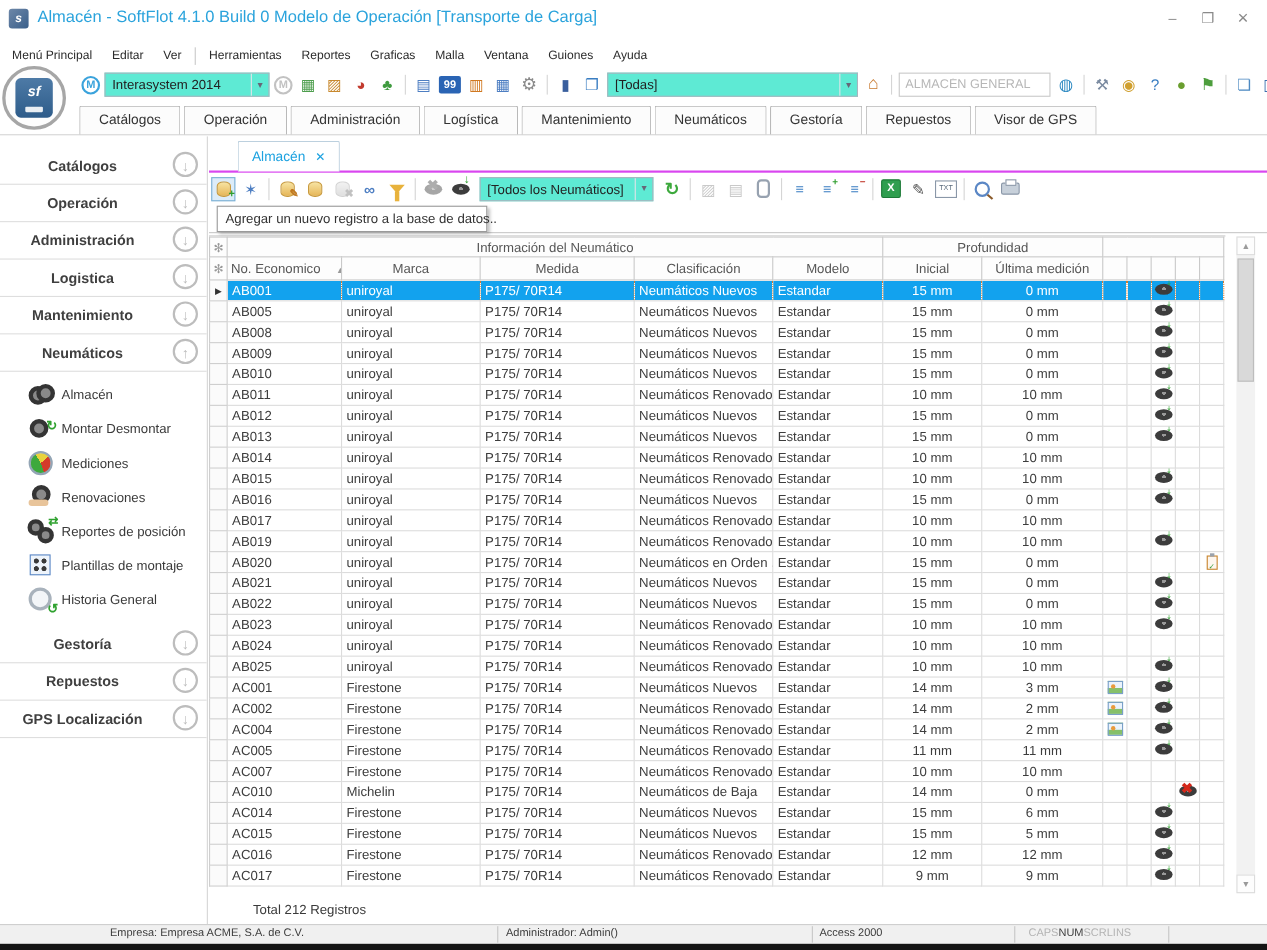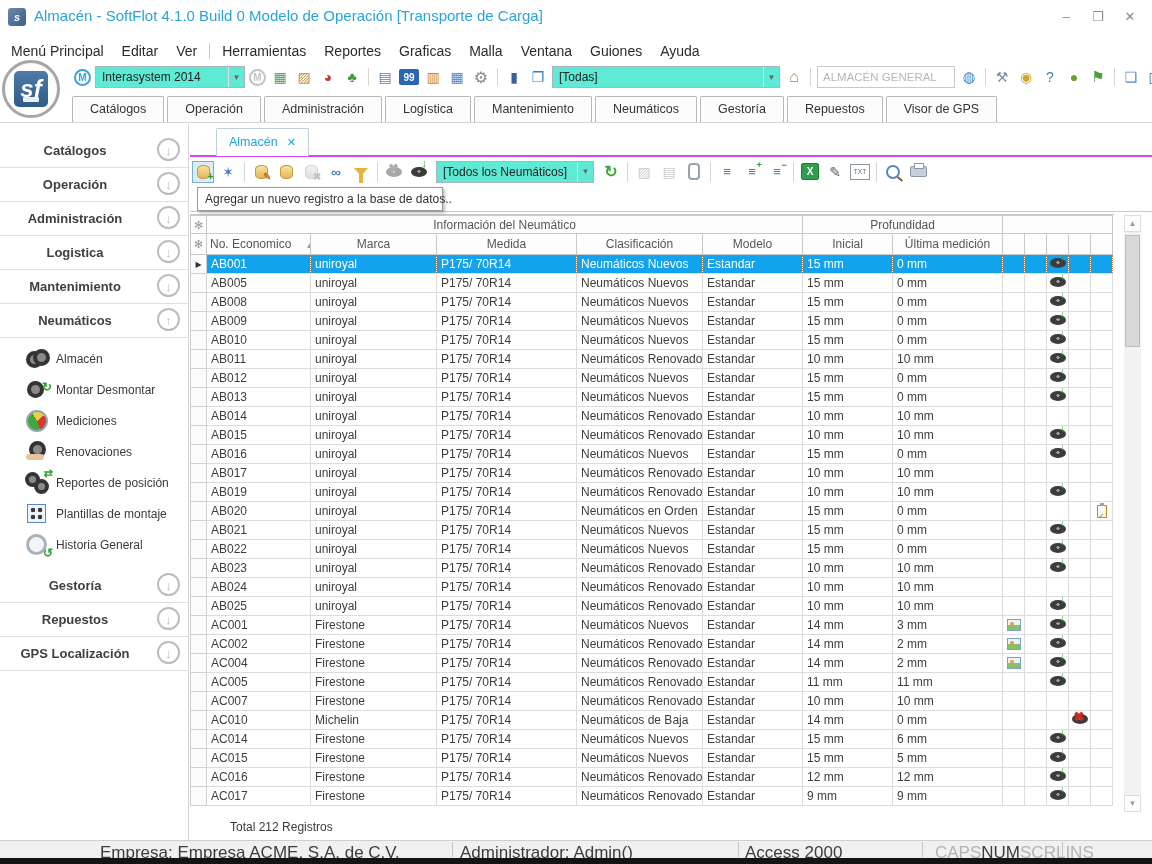--- a/index.html
+++ b/index.html
@@ -7,27 +7,27 @@
 
   
   .titlebar{position:absolute;top:0;left:0;width:1152px;height:34px;background:#fff;}
   .appicon{position:absolute;left:8px;top:8px;width:18px;height:18px;background:linear-gradient(135deg,#6d87a8,#3a5f8a);border-radius:3px;color:#fff;font-size:11px;font-weight:bold;text-align:center;line-height:18px;font-style:italic;}
   .wtitle{position:absolute;left:34px;top:7px;font-size:15px;color:#2aa3dc;white-space:nowrap;}
   .wbtns{position:absolute;right:6px;top:6px;display:flex;}
   .wbtn{width:32px;height:22px;text-align:center;line-height:22px;color:#8a8a8a;font-size:13px;}
 
   
   .menubar{position:absolute;top:40px;left:2px;height:22px;display:flex;align-items:center;}
-  .mi{padding:0 9px;color:#2b2b2b;font-size:14px;white-space:nowrap;}
+  .mi{padding:0 9px;color:#2b2b2b;font-size:11px;white-space:nowrap;}
   .mdiv{width:1px;height:16px;background:#c9c9c9;margin:0 3px;}
 
   
   .logo{position:absolute;left:2px;top:60px;width:58px;height:58px;border:3px solid #a6a6a6;border-radius:50%;background:#fdfdfd;box-sizing:border-box;}
   .logo .sq{position:absolute;left:9px;top:8px;width:34px;height:36px;background:linear-gradient(180deg,#4d7aa6,#2e5c8a);border-radius:5px;}
-  .logo .sf{position:absolute;left:0;top:4px;width:34px;text-align:center;color:#fff;font-size:24px;font-weight:bold;font-style:italic;}
+  .logo .sf{position:absolute;left:0;top:4px;width:34px;text-align:center;color:#fff;font-size:13px;font-weight:bold;font-style:italic;}
   .logo .trk{position:absolute;left:9px;bottom:5px;width:16px;height:5px;background:#e9eef3;border-radius:1px;}
 
   
   .toolbar1{position:absolute;top:63px;left:74px;height:28px;display:flex;align-items:center;gap:4px;}
   .tico{width:20px;height:20px;display:inline-flex;align-items:center;justify-content:center;font-size:14px;flex:0 0 auto;}
   .tsep{width:1px;height:18px;background:#d5d5d5;margin:0 2px;flex:0 0 auto;}
   .mcirc{width:17px;height:17px;border:2px solid #3aa3dc;border-radius:50%;color:#3aa3dc;font-size:10px;font-weight:bold;display:inline-flex;align-items:center;justify-content:center;box-sizing:border-box;flex:0 0 auto;}
   .mcirc.dis{border-color:#c2c2c2;color:#c2c2c2;}
   .combo{display:inline-flex;align-items:center;height:22px;border:1px solid #a9b4be;background:#5eead4;box-sizing:border-box;flex:0 0 auto;}
   .combo .ct{padding:0 6px;flex:1;white-space:nowrap;overflow:hidden;font-size:12px;color:#222;}
@@ -93,35 +93,35 @@
   .tooltip{position:absolute;left:7px;top:63px;width:246px;height:24px;background:#fff;border:1px solid #9a9a9a;box-shadow:2px 2px 3px rgba(0,0,0,.25);z-index:20;box-sizing:border-box;line-height:22px;padding-left:7px;color:#333;font-size:12px;white-space:nowrap;}
 
   
   .gridwrap{position:absolute;left:0;top:90px;width:924px;height:599px;overflow:hidden;border-top:1px solid #c9c9c9;}
   table.grid{border-collapse:collapse;table-layout:fixed;width:922px;font-size:12px;color:#3d3d3d;}
   table.grid th{font-weight:normal;color:#565656;border:1px solid #c9c9c9;background:#fdfdfd;overflow:hidden;white-space:nowrap;padding:0 3px;}
   table.grid tr.gh th{height:17px;}
   table.grid tr.ch th{height:20px;}
   table.grid td{border:1px solid #dcdcdc;padding:0 4px;white-space:nowrap;overflow:hidden;height:18px;line-height:17px;}
   table.grid td.ind{padding:0 1px;text-align:center;color:#333;font-size:8px;background:#fbfbfb;border-color:#cfcfcf;}
-  table.grid td.num{text-align:left;}
+  table.grid td.num{text-align:center;}
   table.grid td.icn{padding:0;text-align:center;vertical-align:middle;}
   table.grid tr.sel td{background:#12a2ee;color:#fff;border:1px dotted #cf7a30;}
   table.grid tr.sel td.ind{background:#fbfbfb;color:#333;border:1px solid #cfcfcf;}
   .ast{color:#999;font-size:11px;}
   .sorttri{color:#9a9a9a;font-size:8px;margin-left:14px;}
 
   .vscroll{position:absolute;left:934px;top:91px;width:17px;height:597px;background:#f2f2f2;}
   .varr{position:absolute;left:0;width:17px;height:17px;background:#fdfdfd;border:1px solid #dcdcdc;box-sizing:border-box;color:#9a9a9a;font-size:8px;text-align:center;line-height:15px;}
   .vthumb{position:absolute;left:1px;top:20px;width:15px;height:112px;background:#d9d9d9;border:1px solid #bdbdbd;box-sizing:border-box;}
 
   .totalrow{position:absolute;left:40px;top:696px;font-size:12px;color:#3a3a3a;}
 
   
-  .statusbar{position:absolute;left:0;top:840px;width:1152px;height:18px;background:#f0f0f0;border-top:1px solid #cfcfcf;font-size:17px;color:#3c3c3c;}
+  .statusbar{position:absolute;left:0;top:840px;width:1152px;height:18px;background:#f0f0f0;border-top:1px solid #cfcfcf;font-size:10px;color:#3c3c3c;}
   .stxt{position:absolute;top:2px;white-space:nowrap;}
   .ssep{position:absolute;top:1px;width:1px;height:15px;background:#c6c6c6;}
   .flags{position:absolute;left:935px;top:2px;display:flex;color:#b3b3b3;}
   .flags .on{color:#3c3c3c;}
   .blackstrip{position:absolute;left:0;top:858px;width:1152px;height:6px;background:#141414;}
 
   
   .r-photo{display:inline-block;width:14px;height:12px;border:1px solid #7aa0c8;background:linear-gradient(180deg,#eaf3fc 55%,#86c06a 55%);position:relative;box-sizing:border-box;vertical-align:middle;}
   .r-photo::after{content:"";position:absolute;left:2px;top:2px;width:4px;height:4px;border-radius:50%;background:#e89b3c;}
   .r-clip{display:inline-block;width:10px;height:13px;background:#fdf6ee;border:1px solid #c8862f;position:relative;box-sizing:border-box;vertical-align:middle;}

